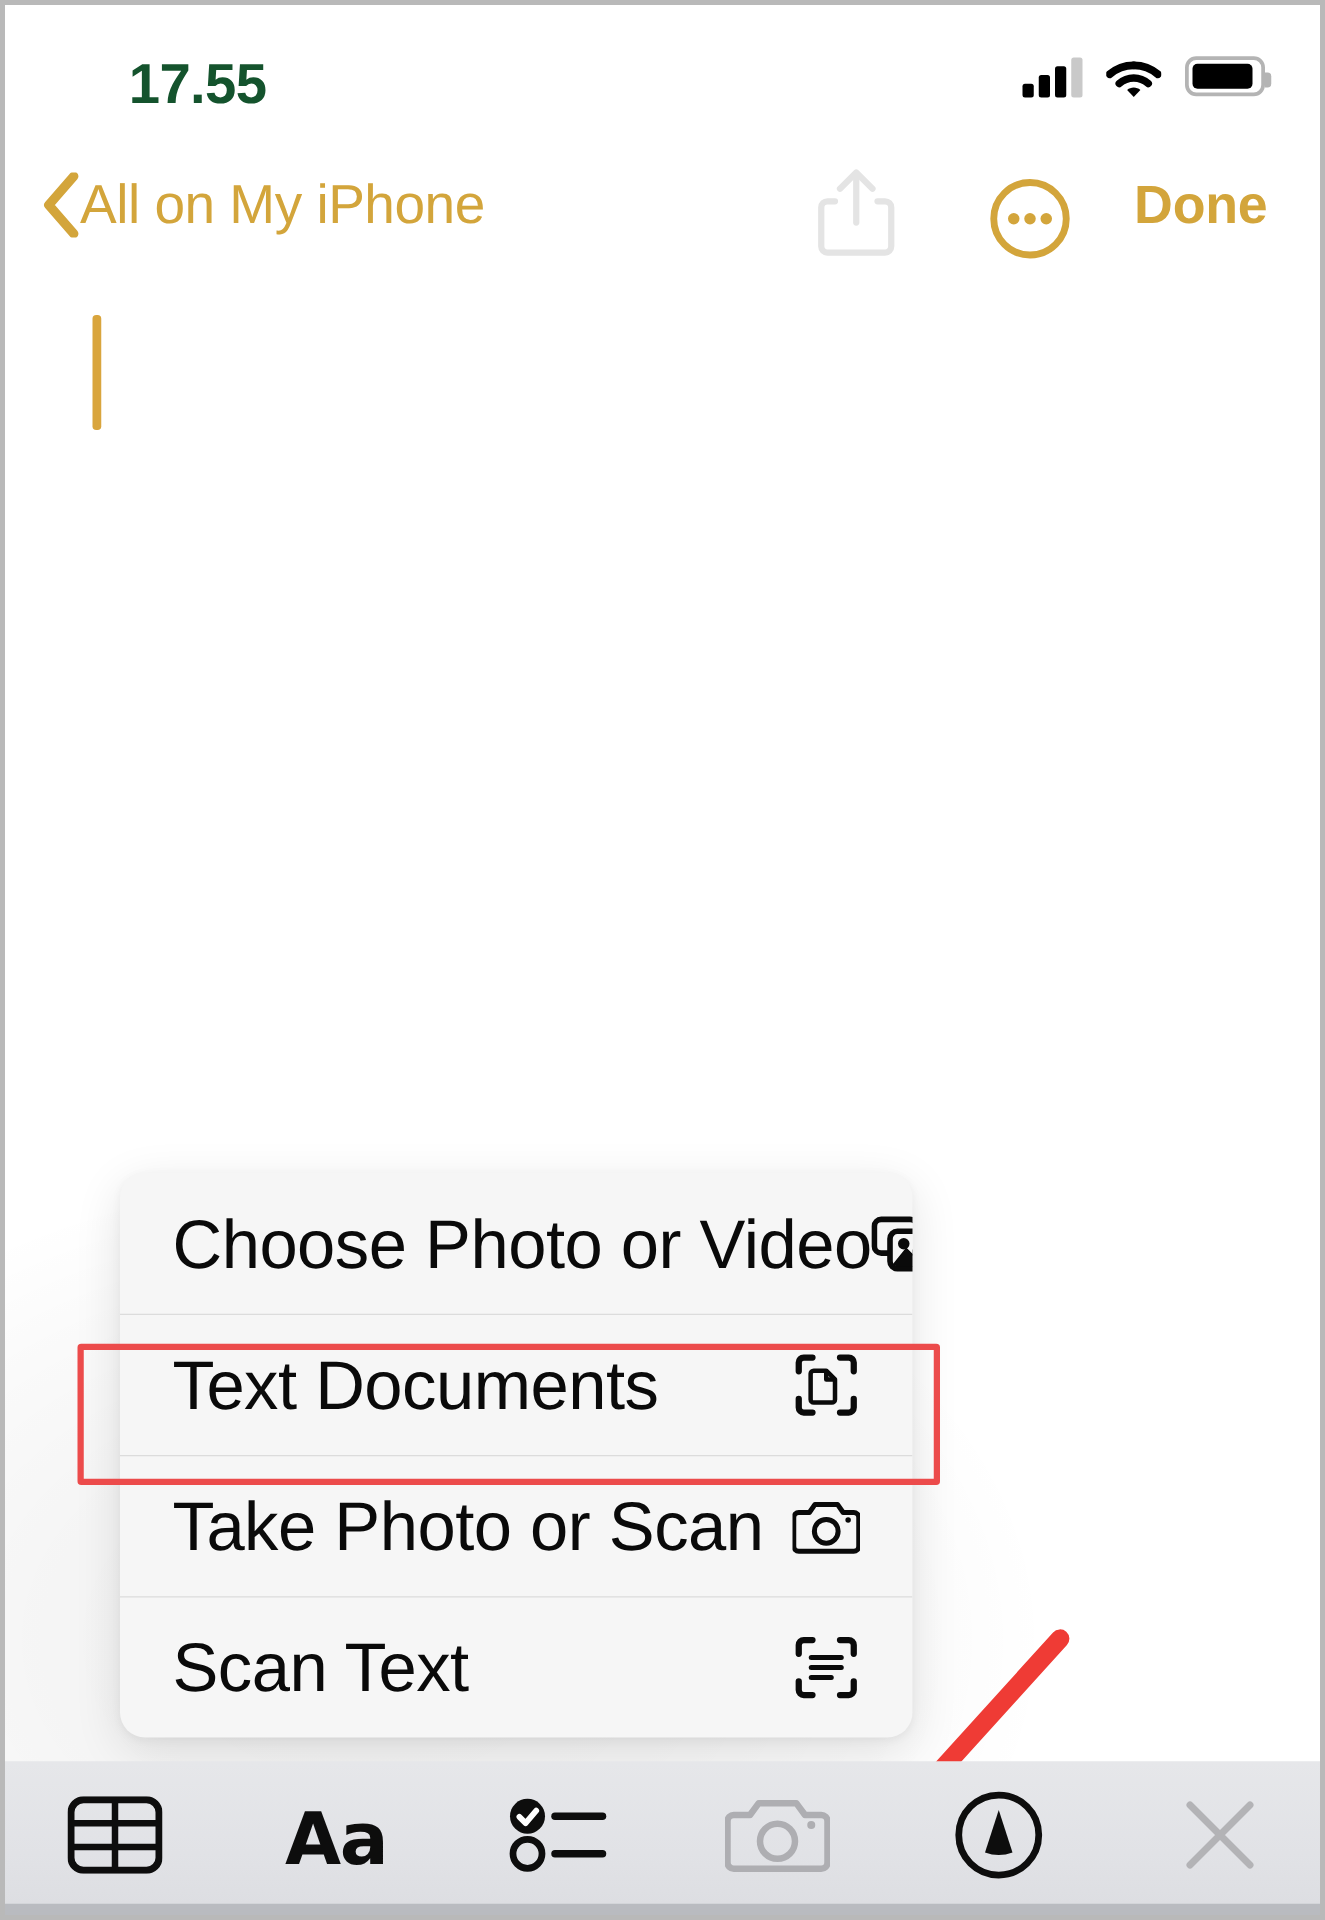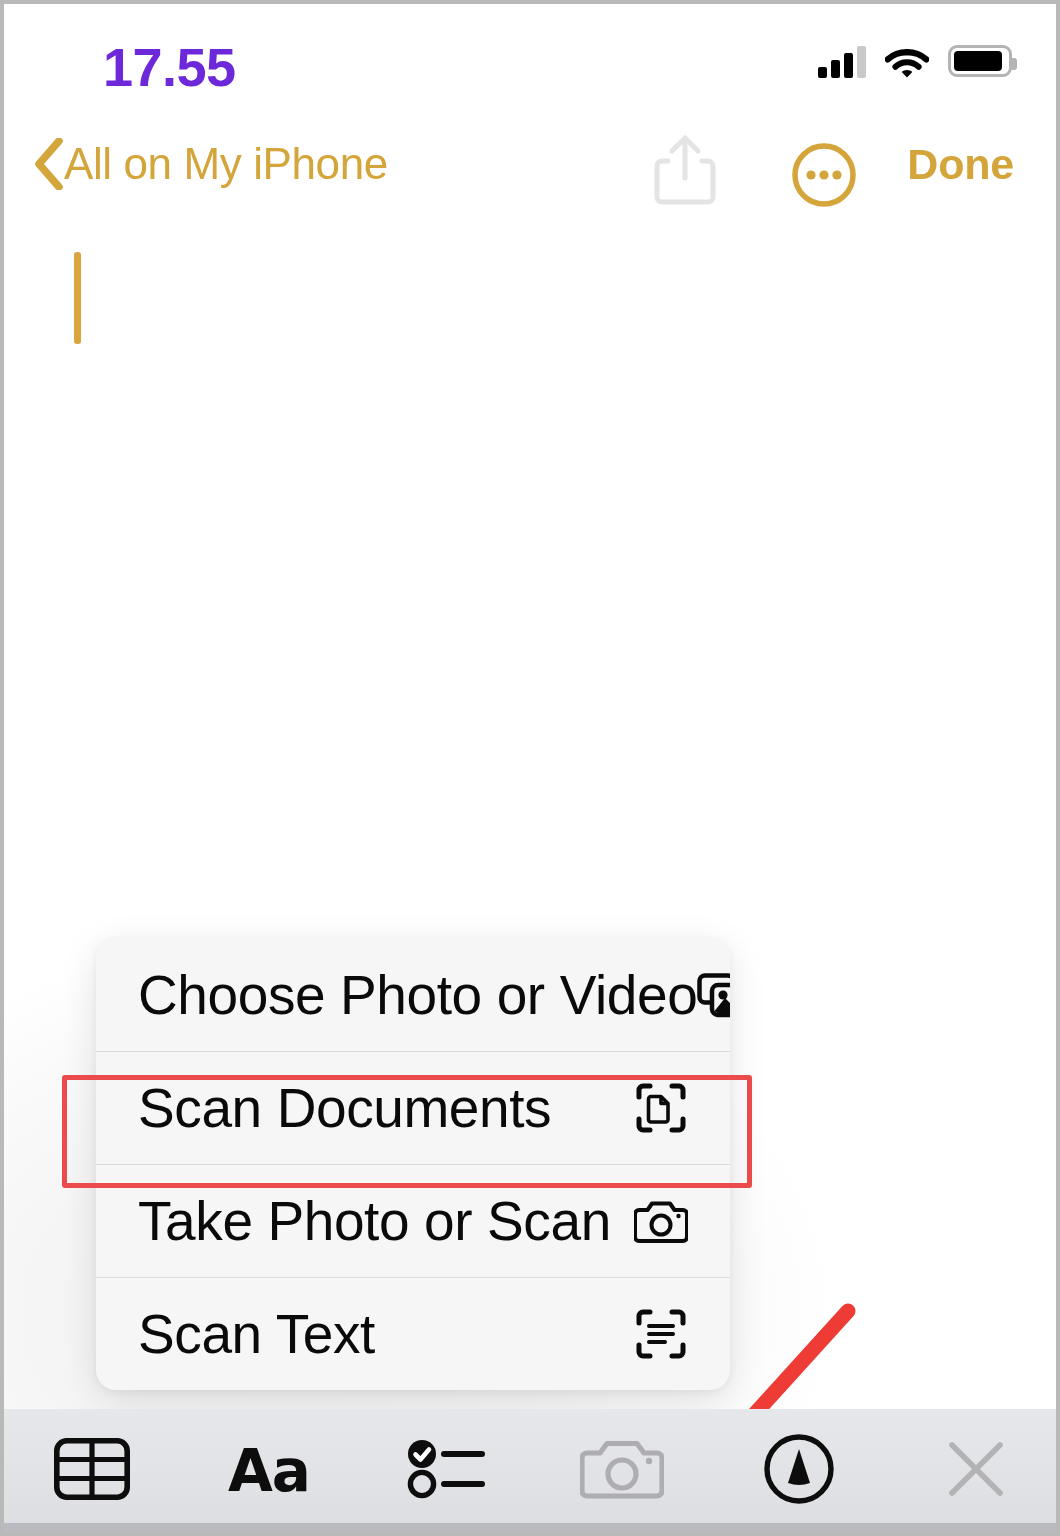--- a/index.html
+++ b/index.html
@@ -25,24 +25,24 @@
   #status-bar {
     position: absolute;
     left: 0; top: 0;
     width: 1060px;
     height: 118px;
   }
   #status-time {
     position: absolute;
     left: 99px;
     top: 36px;
-    font-size: 54px;
+    font-size: 45px;
     font-weight: bold;
     letter-spacing: -0.5px;
-    color: #6d28d9;
+    color: #14532d;
     line-height: 54px;
   }
   #status-icons {
     position: absolute;
     right: 52px;
     top: 40px;
     display: flex;
     align-items: center;
     gap: 19px;
   }
@@ -344,21 +344,21 @@
         <svg width="54" height="48" viewBox="0 0 54 48">
           <rect x="2.5" y="4.5" width="34" height="27" rx="5.5" stroke="#0a0a0a" stroke-width="4.5" fill="#f6f6f6"></rect>
           <rect x="15" y="14" width="37" height="30" rx="6" fill="#f6f6f6" stroke="#0a0a0a" stroke-width="4.5"></rect>
           <path d="M17.5 40 L28 27 L36 35 L41 30 L49.5 40.5 A4 4 0 0 1 46 42 H21 A4 4 0 0 1 17.5 40 Z" fill="#0a0a0a"></path>
           <circle cx="26" cy="24" r="4.6" fill="#0a0a0a"></circle>
         </svg>
       </span>
     </div>
 
     <div class="menu-item">
-      <span class="menu-label">Scan Documents</span>
+      <span class="menu-label">Text Documents</span>
       <span class="menu-icon">
         <svg width="52" height="52" viewBox="0 0 52 52">
           <g stroke="#0a0a0a" stroke-width="5" fill="none" stroke-linecap="round" stroke-linejoin="round">
             <path d="M4 15 V8 A4 4 0 0 1 8 4 H15"></path>
             <path d="M37 4 H44 A4 4 0 0 1 48 8 V15"></path>
             <path d="M48 37 V44 A4 4 0 0 1 44 48 H37"></path>
             <path d="M15 48 H8 A4 4 0 0 1 4 44 V37"></path>
           </g>
           <g stroke="#0a0a0a" stroke-width="3.6" fill="none" stroke-linejoin="round">
             <path d="M16 14.5 h10 l7 7 v16 a2.5 2.5 0 0 1 -2.5 2.5 h-14.5 a2.5 2.5 0 0 1 -2.5 -2.5 v-20.5 a2.5 2.5 0 0 1 2.5 -2.5 z"></path>

